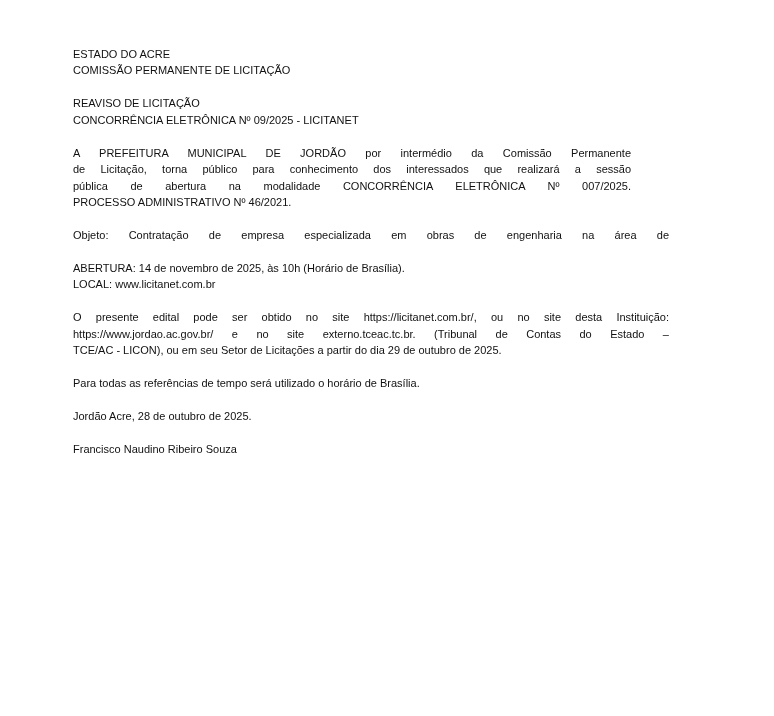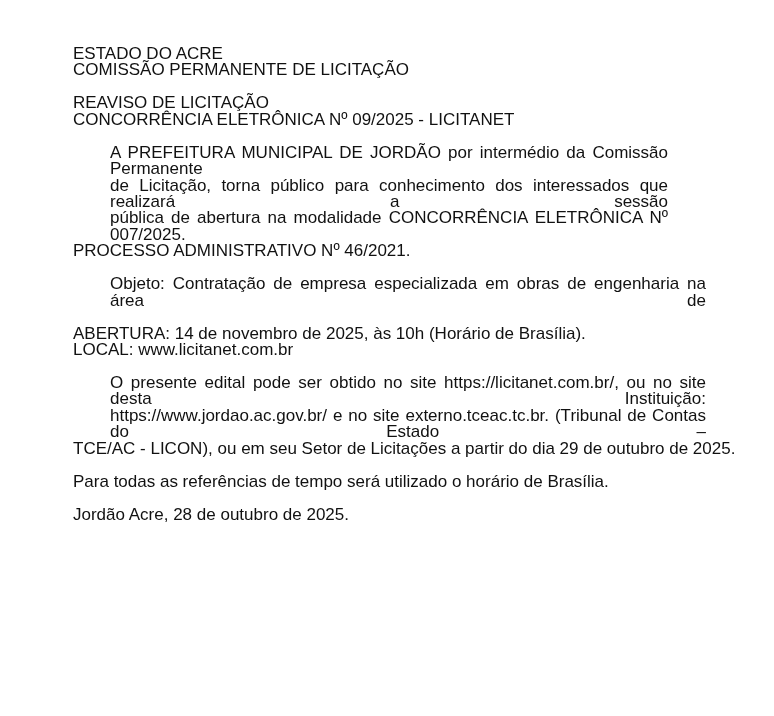--- a/index.html
+++ b/index.html
@@ -13,36 +13,35 @@
       position: relative;
       overflow: hidden;
       font-family: "Liberation Sans", sans-serif;
       color: #111111;
     }
     .doc {
       position: absolute;
       left: 73px;
       top: 46px;
       width: 596px;
-      font-size: 17px;
+      font-size: 11px;
       line-height: 16.4px;
     }
     .block {
       margin: 0 0 16.6px 0;
     }
     .line {
       display: block;
       white-space: nowrap;
     }
     .just-line {
       display: block;
       text-align: justify;
       text-align-last: justify;
       white-space: normal;
-      margin-left: 37px;
     }
     .w-558 { width: 558px; }
     .w-596 { width: 596px; }
   </style>
 </head>
 <body>
 
 <div class="doc">
 
   <div class="block">
@@ -79,15 +78,16 @@
 
   <div class="block">
     <span class="line">Para todas as referências de tempo será utilizado o horário de Brasília.</span>
   </div>
 
   <div class="block">
     <span class="line">Jordão Acre, 28 de outubro de 2025.</span>
   </div>
 
   <div class="block">
+    <span class="line">Francisco Naudino Ribeiro Souza</span>
   </div>
 
 </div>
 
 </body></html>

